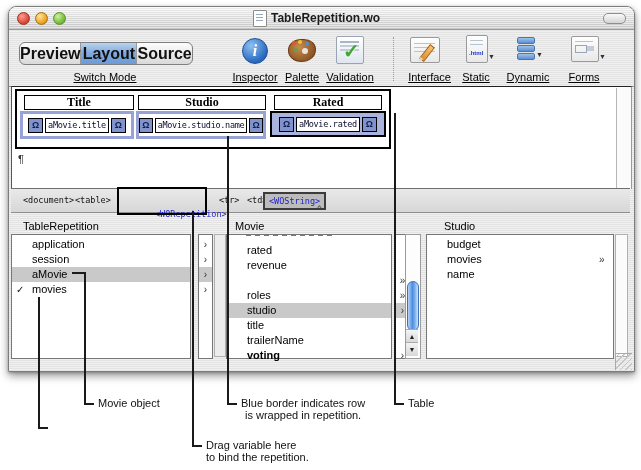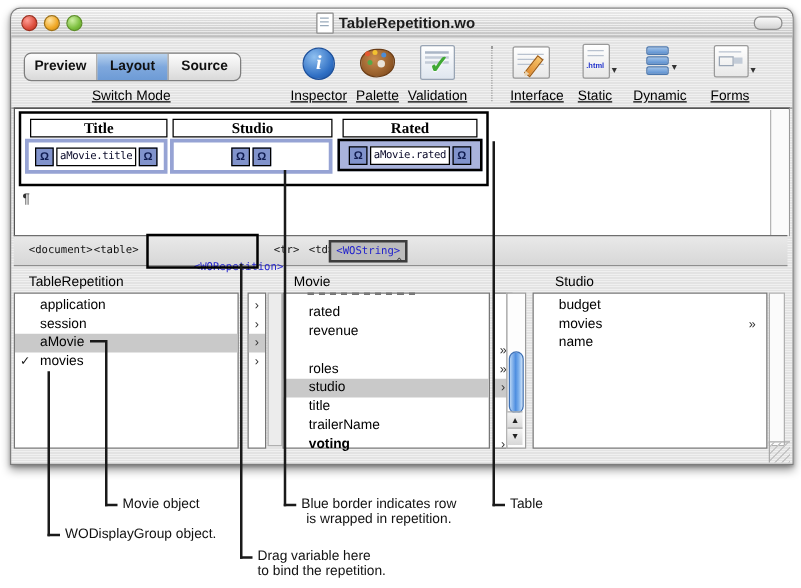--- a/index.html
+++ b/index.html
@@ -17,21 +17,21 @@
   #tl-close{left:8px;background:radial-gradient(circle at 35% 30%,#ff9d94,#dd4f3e 60%,#b23324);border:1px solid #9d2f1f;}
   #tl-min{left:26px;background:radial-gradient(circle at 35% 30%,#ffe3a0,#f0a724 60%,#c1821a);border:1px solid #9e7117;}
   #tl-zoom{left:44px;background:radial-gradient(circle at 35% 30%,#cdf0a2,#7cbf3e 60%,#5d9a2b;);border:1px solid #5d8f28;background:radial-gradient(circle at 35% 30%,#cdf0a2,#7cbf3e 60%,#5d9a2b);}
   #title-icon{left:244px;top:3px;width:12px;height:15px;background:#fff;border:1px solid #8a8a8a;border-radius:1px;}
   #title-icon:before{content:"";position:absolute;left:2px;top:3px;width:7px;height:1px;background:#9ab;box-shadow:0 3px 0 #9ab,0 6px 0 #9ab;}
   #title-text{left:262px;top:4px;font-size:12px;font-weight:bold;color:#1c1c1c;}
   #pill{left:594px;top:6px;width:21px;height:9px;border:1px solid #8e8e8e;border-radius:5px;background:linear-gradient(#fafafa,#d4d4d4);}
   
   #toolbar{left:0;top:22px;width:100%;height:57px;border-bottom:1px solid #8b8b8b;}
   #seg{left:10px;top:13px;width:172px;height:21px;border:1px solid #7e7e7e;border-radius:6px;display:flex;overflow:hidden;background:linear-gradient(#fdfdfd,#d9d9d9);}
-  .seg-item{flex:1;text-align:center;font-size:11px;font-weight:bold;color:#111;line-height:21px;border-right:1px solid #9a9a9a;}
+  .seg-item{flex:1;text-align:center;font-size:16px;font-weight:bold;color:#111;line-height:21px;border-right:1px solid #9a9a9a;}
   .seg-item:last-child{border-right:none;}
   .seg-sel{background:linear-gradient(#b9d3ee,#7fa8dd 50%,#6d9bd6);}
   .tb-label{font-size:11px;color:#000;text-align:center;text-decoration:underline;}
   #insp-icon{left:233px;top:9px;width:24px;height:24px;border-radius:50%;background:radial-gradient(circle at 35% 28%,#8fc0f0,#2f6fc4 65%,#1c4f9a);border:1px solid #1c4f9a;color:#fff;font-family:"Liberation Serif",serif;font-style:italic;font-weight:bold;font-size:16px;text-align:center;line-height:23px;}
   #pal-icon{left:279px;top:8px;width:27px;height:25px;}
   #pal-blob{position:absolute;left:0;top:2px;width:26px;height:21px;border-radius:50% 45% 55% 50%;background:radial-gradient(circle at 40% 35%,#c98c4e,#8a5323 75%);border:1px solid #6b3d16;}
   #pal-hole{position:absolute;left:14px;top:11px;width:6px;height:6px;border-radius:50%;background:#e9e4da;}
   .pdot{position:absolute;width:4px;height:4px;border-radius:50%;}
   #val-icon{left:327px;top:7px;width:26px;height:26px;background:linear-gradient(#fff,#dfe6ef);border:1px solid #98a4b4;border-radius:2px;}
   #val-icon:before{content:"";position:absolute;left:3px;top:4px;width:19px;height:2px;background:#aab6c6;box-shadow:0 4px 0 #c3ccd8,0 8px 0 #c3ccd8;}
@@ -170,20 +170,21 @@
         <div class="th-cell" style="left:121px;width:126px;">Studio</div>
         <div class="th-cell" style="left:257px;width:106px;">Rated</div>
 
         <div class="td-cell" style="left:3px;width:108px;">
           <div class="wo-ic">Ω</div>
           <div class="wo-box">aMovie.title</div>
           <div class="wo-ic">Ω</div>
         </div>
         <div class="td-cell" style="left:119px;width:124px;">
           <div class="wo-ic">Ω</div>
+          <div class="wo-box">aMovie.studio.name</div>
           <div class="wo-ic">Ω</div>
         </div>
         <div class="td-cell" id="td-rated" style="left:253px;width:112px;">
           <div class="wo-ic">Ω</div>
           <div class="wo-box">aMovie.rated</div>
           <div class="wo-ic">Ω</div>
         </div>
       </div>
       <div id="pilcrow" class="abs">¶</div>
       <div id="doc-scroll" class="abs"></div>
@@ -281,21 +282,20 @@
     </div>
     <div class="track" style="left:606px;width:11px;height:121px;background:#fbfbfb;"></div>
 
     <div id="bottom-band" class="abs"></div>
     <div id="grip" class="abs"></div>
   </div>
 
   <div id="worep-outline" class="abs"></div>
 
   <div class="abs cL z" style="left:38px;top:297px;height:130px;"></div>
-  <div class="abs clabel z" style="left:52px;top:421px;">WODisplayGroup object.</div>
 
   <div class="abs cnub z" style="left:72px;top:272px;width:12px;"></div>
   <div class="abs cL z" style="left:84px;top:272px;height:131px;"></div>
   <div class="abs clabel z" style="left:98px;top:397px;">Movie object</div>
 
   <div class="abs cL z" style="left:192px;top:211px;height:234px;"></div>
   <div class="abs clabel z" style="left:206px;top:439px;">
     <span>Drag variable here</span><br><span>to bind the repetition.</span>
   </div>
 

